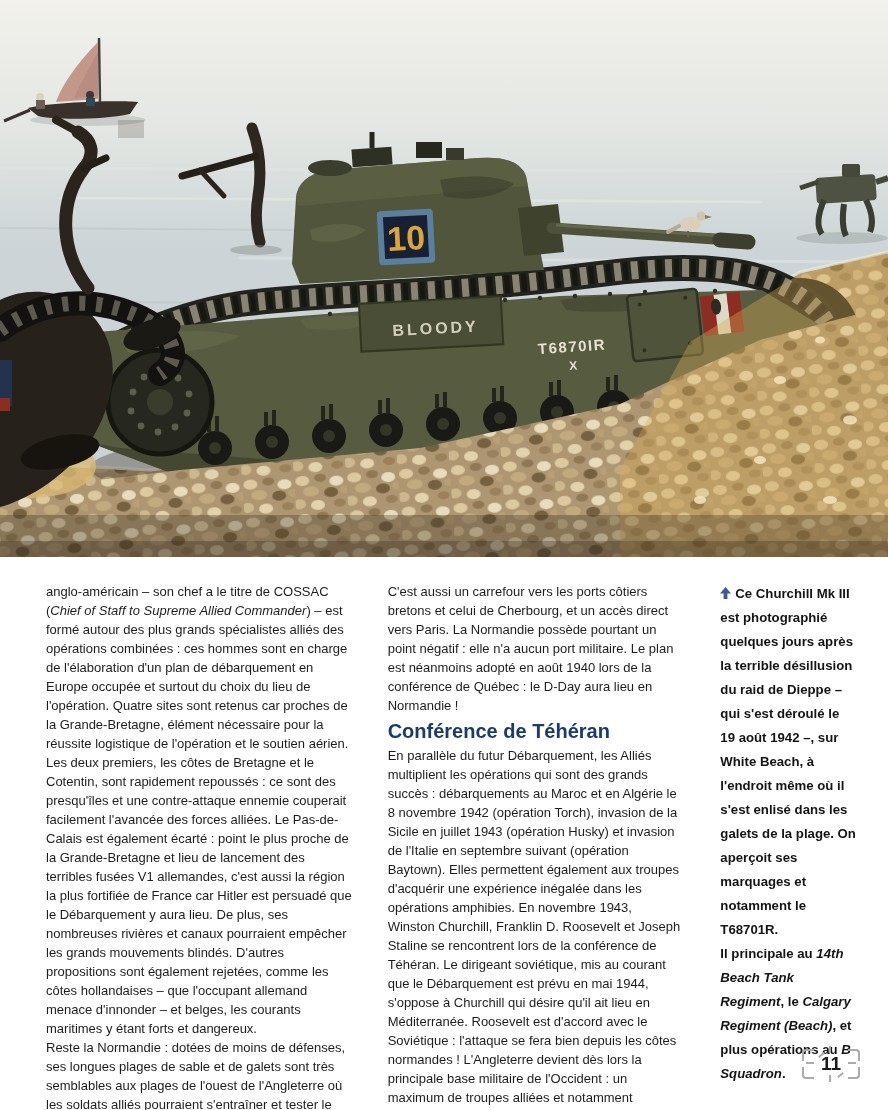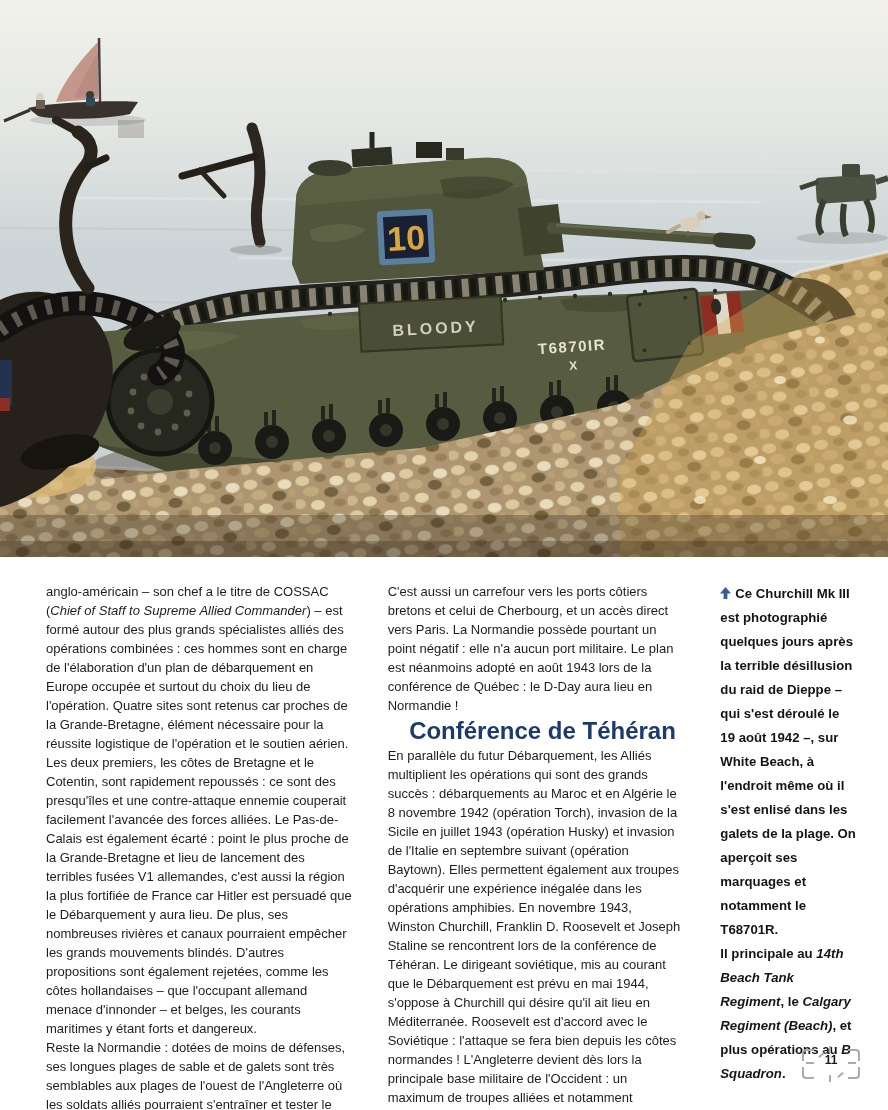--- a/index.html
+++ b/index.html
@@ -6,27 +6,27 @@
   .page{position:relative;width:888px;height:1110px;background:#ffffff;overflow:hidden;
         font-family:"Liberation Sans",sans-serif;color:#1d1d1f;}
   .photo{position:absolute;left:0;top:0;width:888px;height:557px;margin:0;}
   .photo svg{display:block;}
   .content{position:absolute;left:46px;top:582px;width:810px;display:flex;gap:28px;}
   .col{font-size:13px;line-height:19px;text-align:left;}
   .col1{width:330px;margin-right:7px;}
   .col2{width:316px;margin-right:11px;}
   .col3{width:146px;}
   .col p{margin:0;}
-  .col2 h2{margin:4px 0 3px 16px;font-size:24px;line-height:24px;color:#1c3a6d;font-weight:bold;text-align:center;}
+  .col2 h2{margin:4px 0 3px 0;font-size:20px;line-height:24px;color:#1c3a6d;font-weight:bold;}
   .caption{font-weight:bold;font-size:13.2px;line-height:24px;color:#141414;}
   .cap-arrow-svg{display:inline-block;vertical-align:-1px;margin-right:4px;}
   .endmark{color:#31435c;font-size:11px;letter-spacing:0;}
   .pagenum{position:absolute;right:26px;top:1049px;width:62px;height:36px;}
   .pagenum .num{position:absolute;left:0;right:0;top:4px;text-align:center;
-                font-size:12px;font-weight:bold;color:#1a1a1a;}
+                font-size:19px;font-weight:bold;color:#1a1a1a;}
   .pn{position:absolute;background:#ababab;}
   .corner{position:absolute;width:10px;height:10px;border:2px solid #ababab;}
   .c-tl{left:2px;top:0;border-right:none;border-bottom:none;border-top-left-radius:4px;}
   .c-tr{right:2px;top:0;border-left:none;border-bottom:none;border-top-right-radius:4px;}
   .c-bl{left:2px;bottom:6px;border-right:none;border-top:none;border-bottom-left-radius:4px;}
   .c-br{right:2px;bottom:6px;border-left:none;border-top:none;border-bottom-right-radius:4px;}
   i{font-style:italic;}
 </style>
 </head>
 <body>
@@ -306,21 +306,21 @@
   </figure>
 
   <main class="content">
 
     <section class="col col1">
       <p><span>anglo-américain – son chef a le titre de COSSAC (</span><i>Chief of Staff to Supreme Allied Commander</i><span>) – est formé autour des plus grands spécialistes alliés des opérations combinées : ces hommes sont en charge de l'élaboration d'un plan de débarquement en Europe occupée et surtout du choix du lieu de l'opération. Quatre sites sont retenus car proches de la Grande-Bretagne, élément nécessaire pour la réussite logistique de l'opération et le soutien aérien. Les deux premiers, les côtes de Bretagne et le Cotentin, sont rapidement repoussés : ce sont des presqu'îles et une contre-attaque ennemie couperait facilement l'avancée des forces alliées. Le Pas-de-Calais est également écarté : point le plus proche de la Grande-Bretagne et lieu de lancement des terribles fusées V1 allemandes, c'est aussi la région la plus fortifiée de France car Hitler est persuadé que le Débarquement y aura lieu. De plus, ses nombreuses rivières et canaux pourraient empêcher les grands mouvements blindés. D'autres propositions sont également rejetées, comme les côtes hollandaises – que l'occupant allemand menace d'innonder – et belges, les courants maritimes y étant forts et dangereux.</span></p>
       <p>Reste la Normandie : dotées de moins de défenses, ses longues plages de sable et de galets sont très semblables aux plages de l'ouest de l'Angleterre où les soldats alliés pourraient s'entraîner et tester le matériel dans des conditions proches de la réalité.</p>
     </section>
 
     <section class="col col2">
-      <p>C'est aussi un carrefour vers les ports côtiers bretons et celui de Cherbourg, et un accès direct vers Paris. La Normandie possède pourtant un point négatif : elle n'a aucun port militaire. Le plan est néanmoins adopté en août 1943 lors de la conférence de Québec : le D-Day aura lieu en Normandie !</p>
+      <p>C'est aussi un carrefour vers les ports côtiers bretons et celui de Cherbourg, et un accès direct vers Paris. La Normandie possède pourtant un point négatif : elle n'a aucun port militaire. Le plan est néanmoins adopté en août 1940 lors de la conférence de Québec : le D-Day aura lieu en Normandie !</p>
       <h2>Conférence de Téhéran</h2>
       <p><span>En parallèle du futur Débarquement, les Alliés multiplient les opérations qui sont des grands succès : débarquements au Maroc et en Algérie le 8 novembre 1942 (opération Torch), invasion de la Sicile en juillet 1943 (opération Husky) et invasion de l'Italie en septembre suivant (opération Baytown). Elles permettent également aux troupes d'acquérir une expérience inégalée dans les opérations amphibies. En novembre 1943, Winston Churchill, Franklin D. Roosevelt et Joseph Staline se rencontrent lors de la conférence de Téhéran. Le dirigeant soviétique, mis au courant que le Débarquement est prévu en mai 1944, s'oppose à Churchill qui désire qu'il ait lieu en Méditerranée. Roosevelt est d'accord avec le Soviétique : l'attaque se fera bien depuis les côtes normandes ! L'Angleterre devient dès lors la principale base militaire de l'Occident : un maximum de troupes alliées et notamment américaines y est concentré en prévision de la future invasion.</span> <span class="endmark">■</span></p>
     </section>
 
     <aside class="col col3">
       <p class="caption">
         <svg class="cap-arrow-svg" width="11" height="12" viewBox="0 0 11 12">
           <polygon points="5.5,0 11,6.5 0,6.5" fill="#3a5c90"></polygon>
           <rect x="3.6" y="6" width="3.8" height="6" fill="#3a5c90"></rect>
         </svg><span>Ce Churchill Mk III est photographié quelques jours après la terrible désillusion du raid de Dieppe – qui s'est déroulé le 19 août 1942 –, sur White Beach, à l'endroit même où il s'est enlisé dans les galets de la plage. On aperçoit ses marquages et notamment le T68701R.</span><br>

